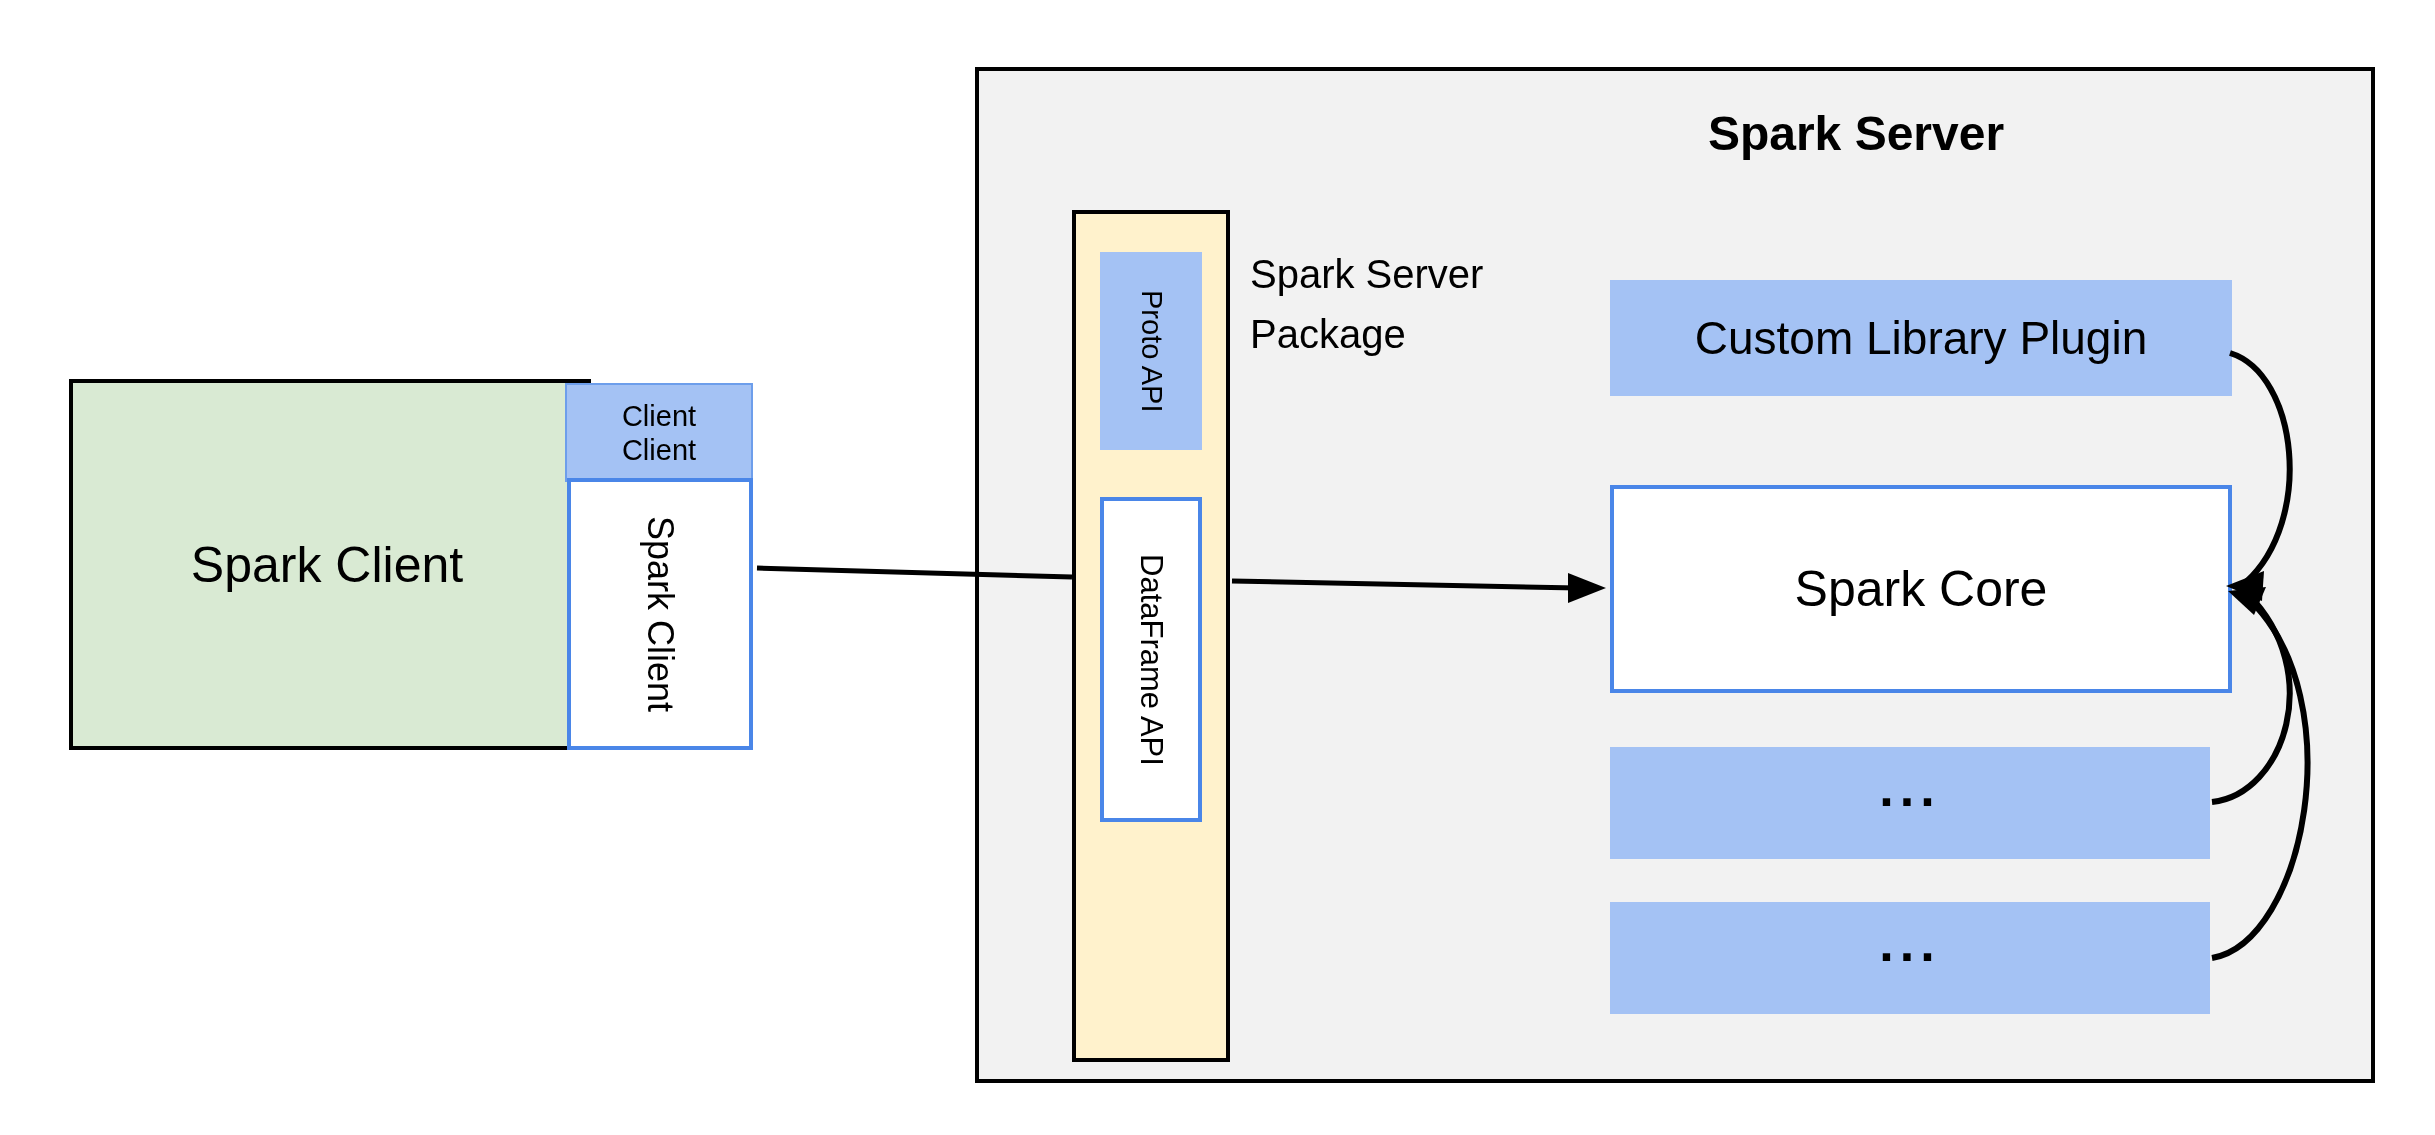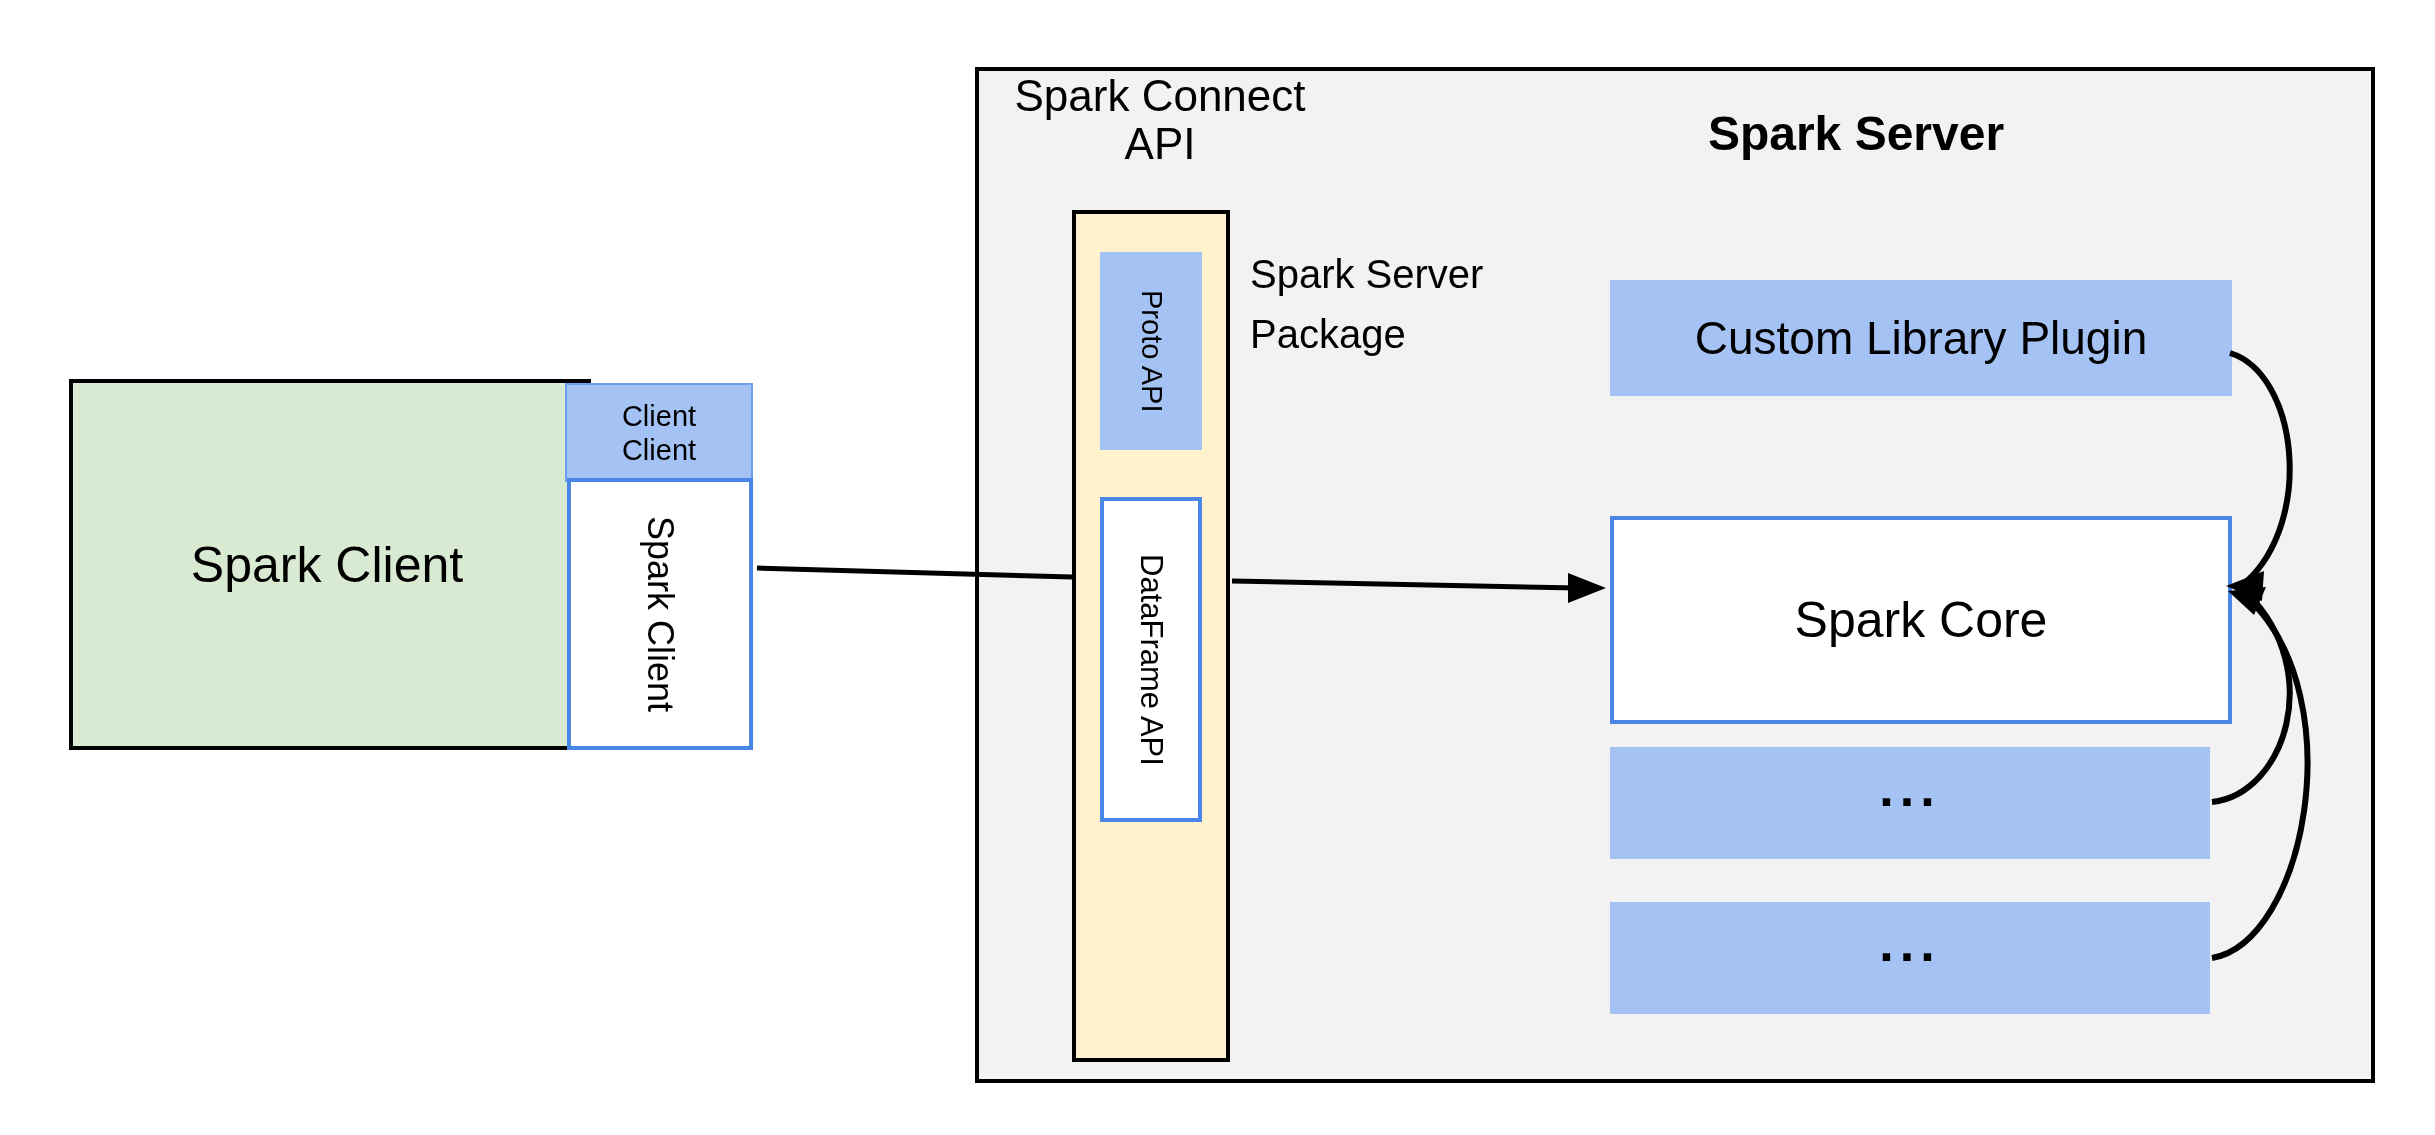--- a/index.html
+++ b/index.html
@@ -50,21 +50,21 @@
     background:var(--blue_fill);}
   .dataframe-api-box{left:1100px;top:497px;width:102px;height:325px;
     background:#fff;border:4px solid var(--blue_border);}
   .spark-server-library-label{left:1250px;top:244px;width:340px;
     font-size:40px;line-height:60px;text-align:left;}
 
   
   .custom-plugin-box{left:1610px;top:280px;width:622px;height:116px;
     background:var(--blue_fill);font-size:46px;}
   .spark-core-box{left:1610px;top:485px;width:622px;height:208px;
-    background:#fff;border:4px solid var(--blue_border);font-size:50px;margin-top:31px;}
+    background:#fff;border:4px solid var(--blue_border);font-size:50px;}
   .slot-box-1{left:1610px;top:747px;width:600px;height:112px;
     background:var(--blue_fill);}
   .slot-box-2{left:1610px;top:902px;width:600px;height:112px;
     background:var(--blue_fill);}
   .dots{font-size:52px;font-weight:bold;letter-spacing:6px;transform:translateY(-0.28em);}
 
   .vtext{writing-mode:vertical-rl;text-orientation:mixed;}
   .vtext-sc{font-size:36px;}
   .vtext-proto{font-size:29px;}
   .vtext-df{font-size:31px;}
@@ -88,24 +88,20 @@
       <div>Client</div>
       <div>Client</div>
     </div>
   </div>
 
   <div class="abs center spark-client-box">
     <span class="vtext vtext-sc">Spark Client</span>
   </div>
 
   <div class="abs gray-box"></div>
-  <div class="abs spark-connect-api-label">
-    <div>Spark Connect</div>
-    <div>API</div>
-  </div>
   <div class="abs spark-server-label">Spark Server</div>
 
   <div class="abs yellow-box"></div>
   <div class="abs center proto-api-box">
     <span class="vtext vtext-proto">Proto API</span>
   </div>
   <div class="abs center dataframe-api-box">
     <span class="vtext vtext-df">DataFrame API</span>
   </div>
   <div class="abs spark-server-library-label">

